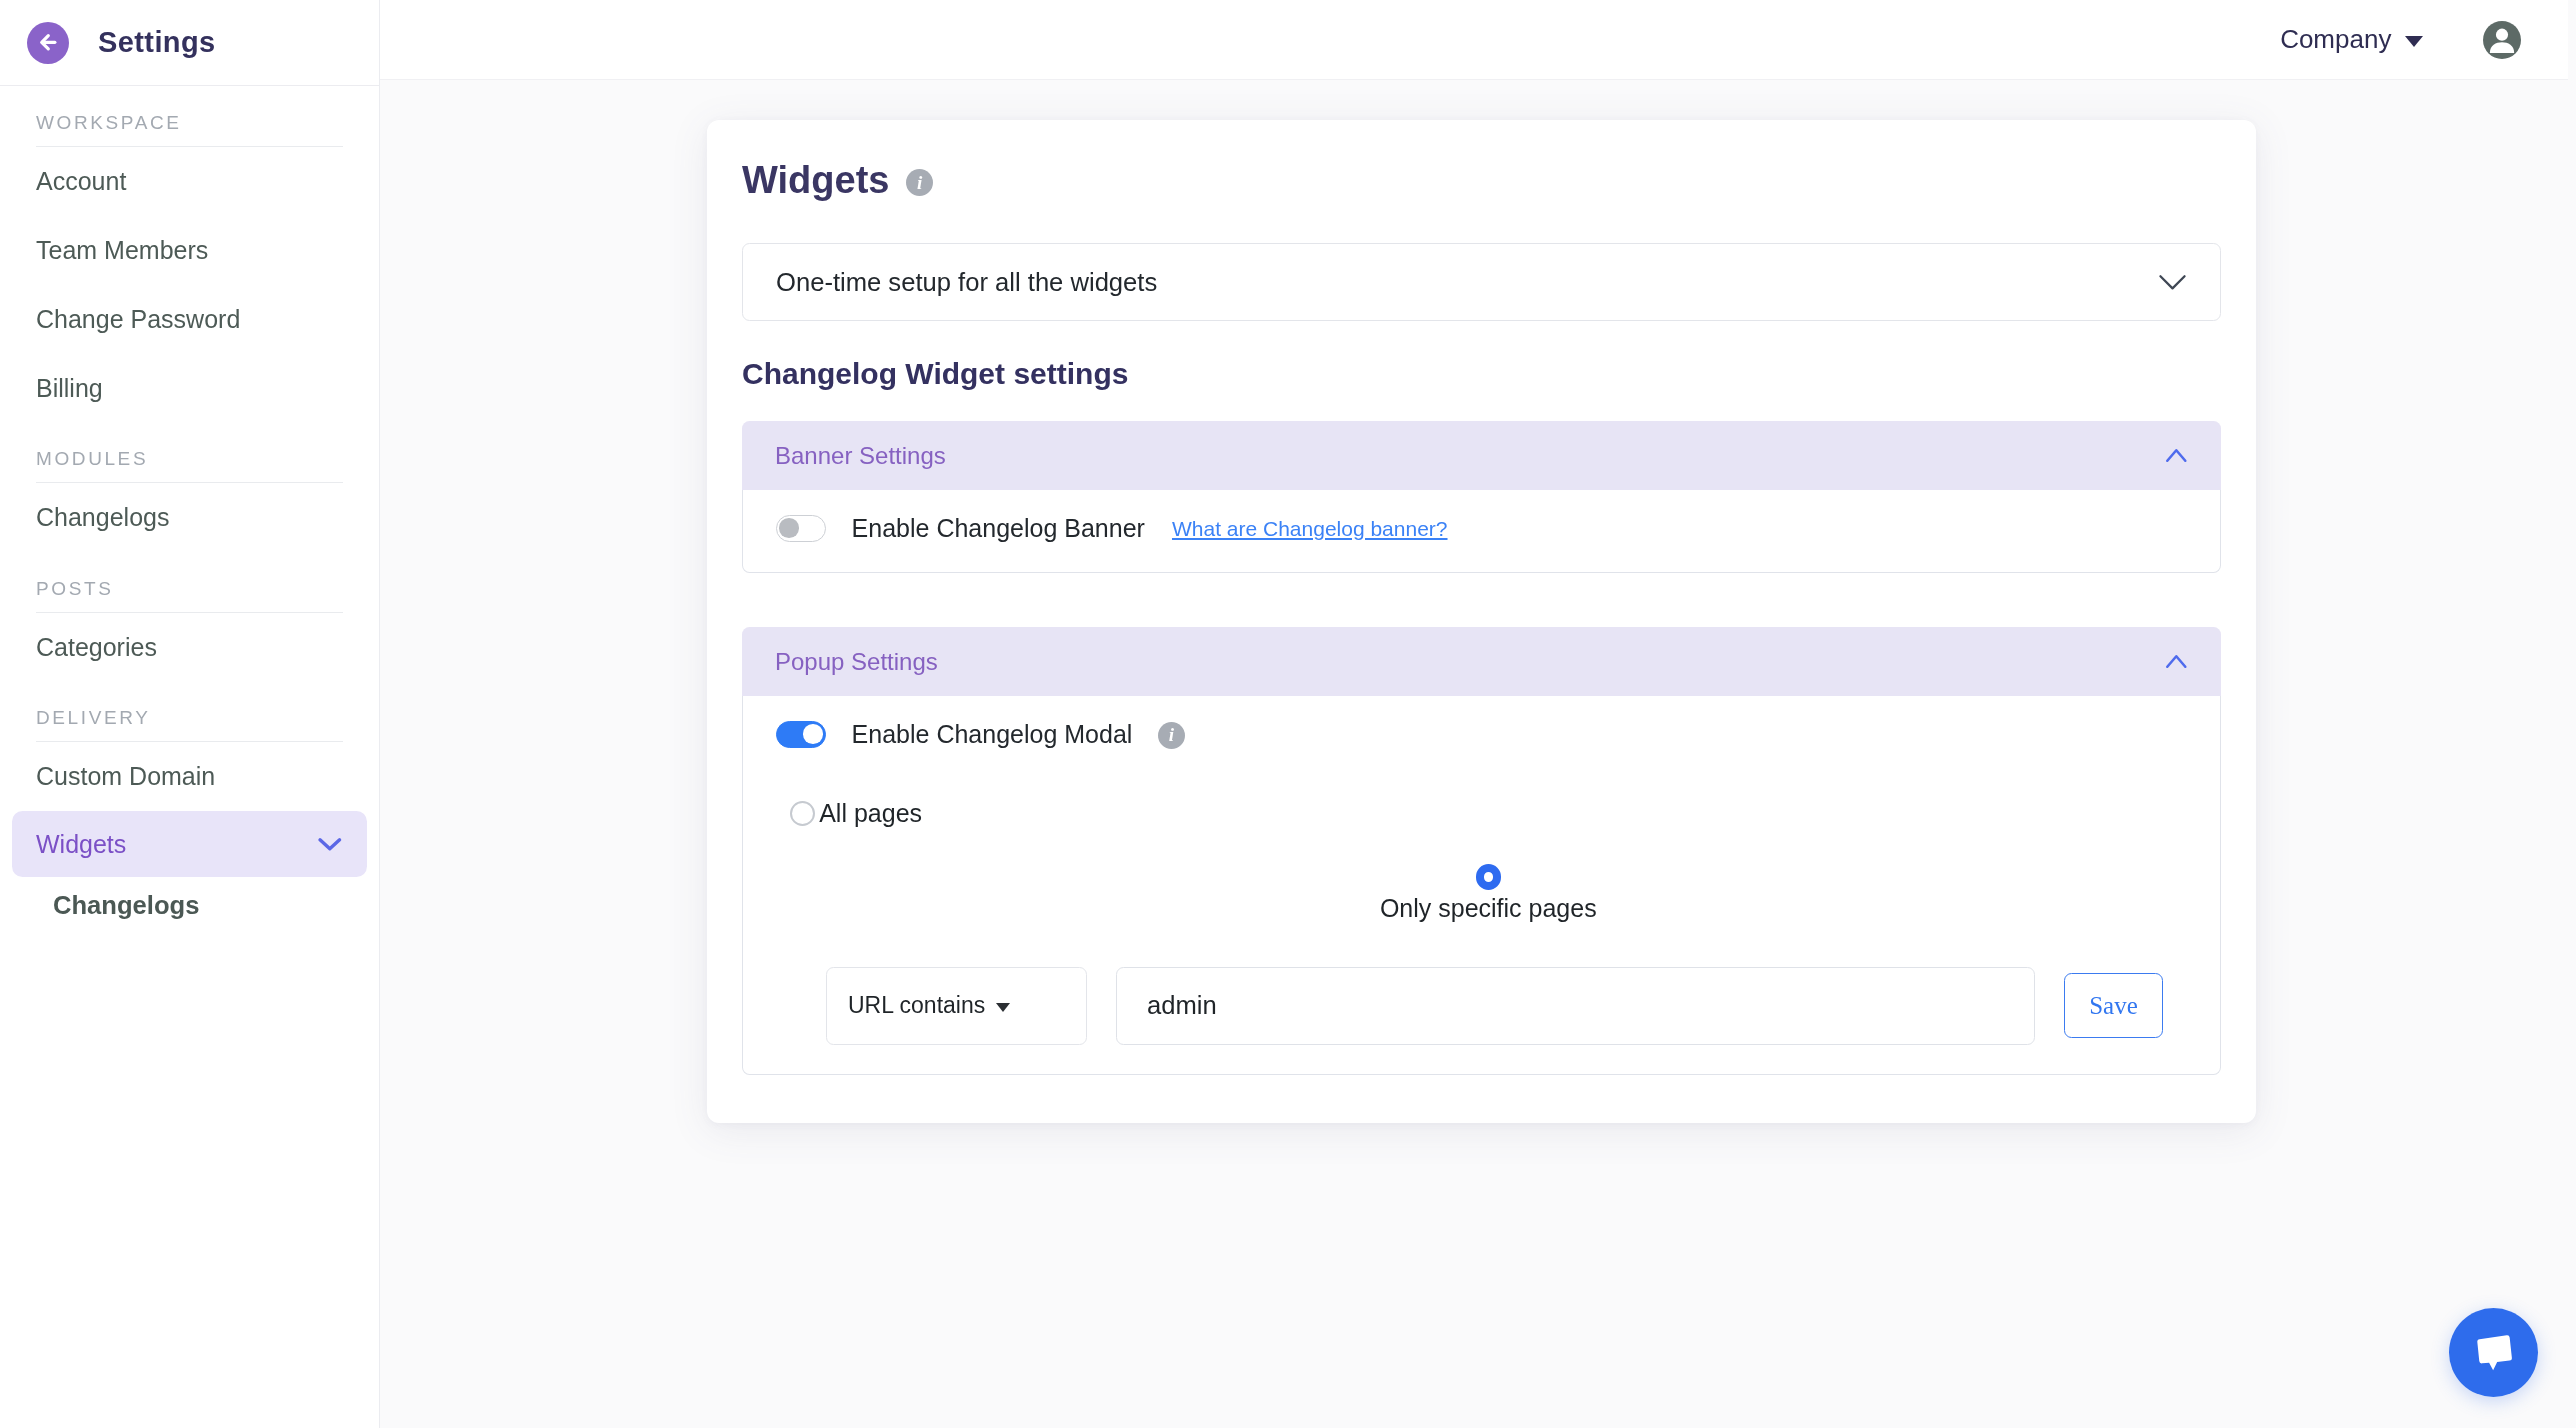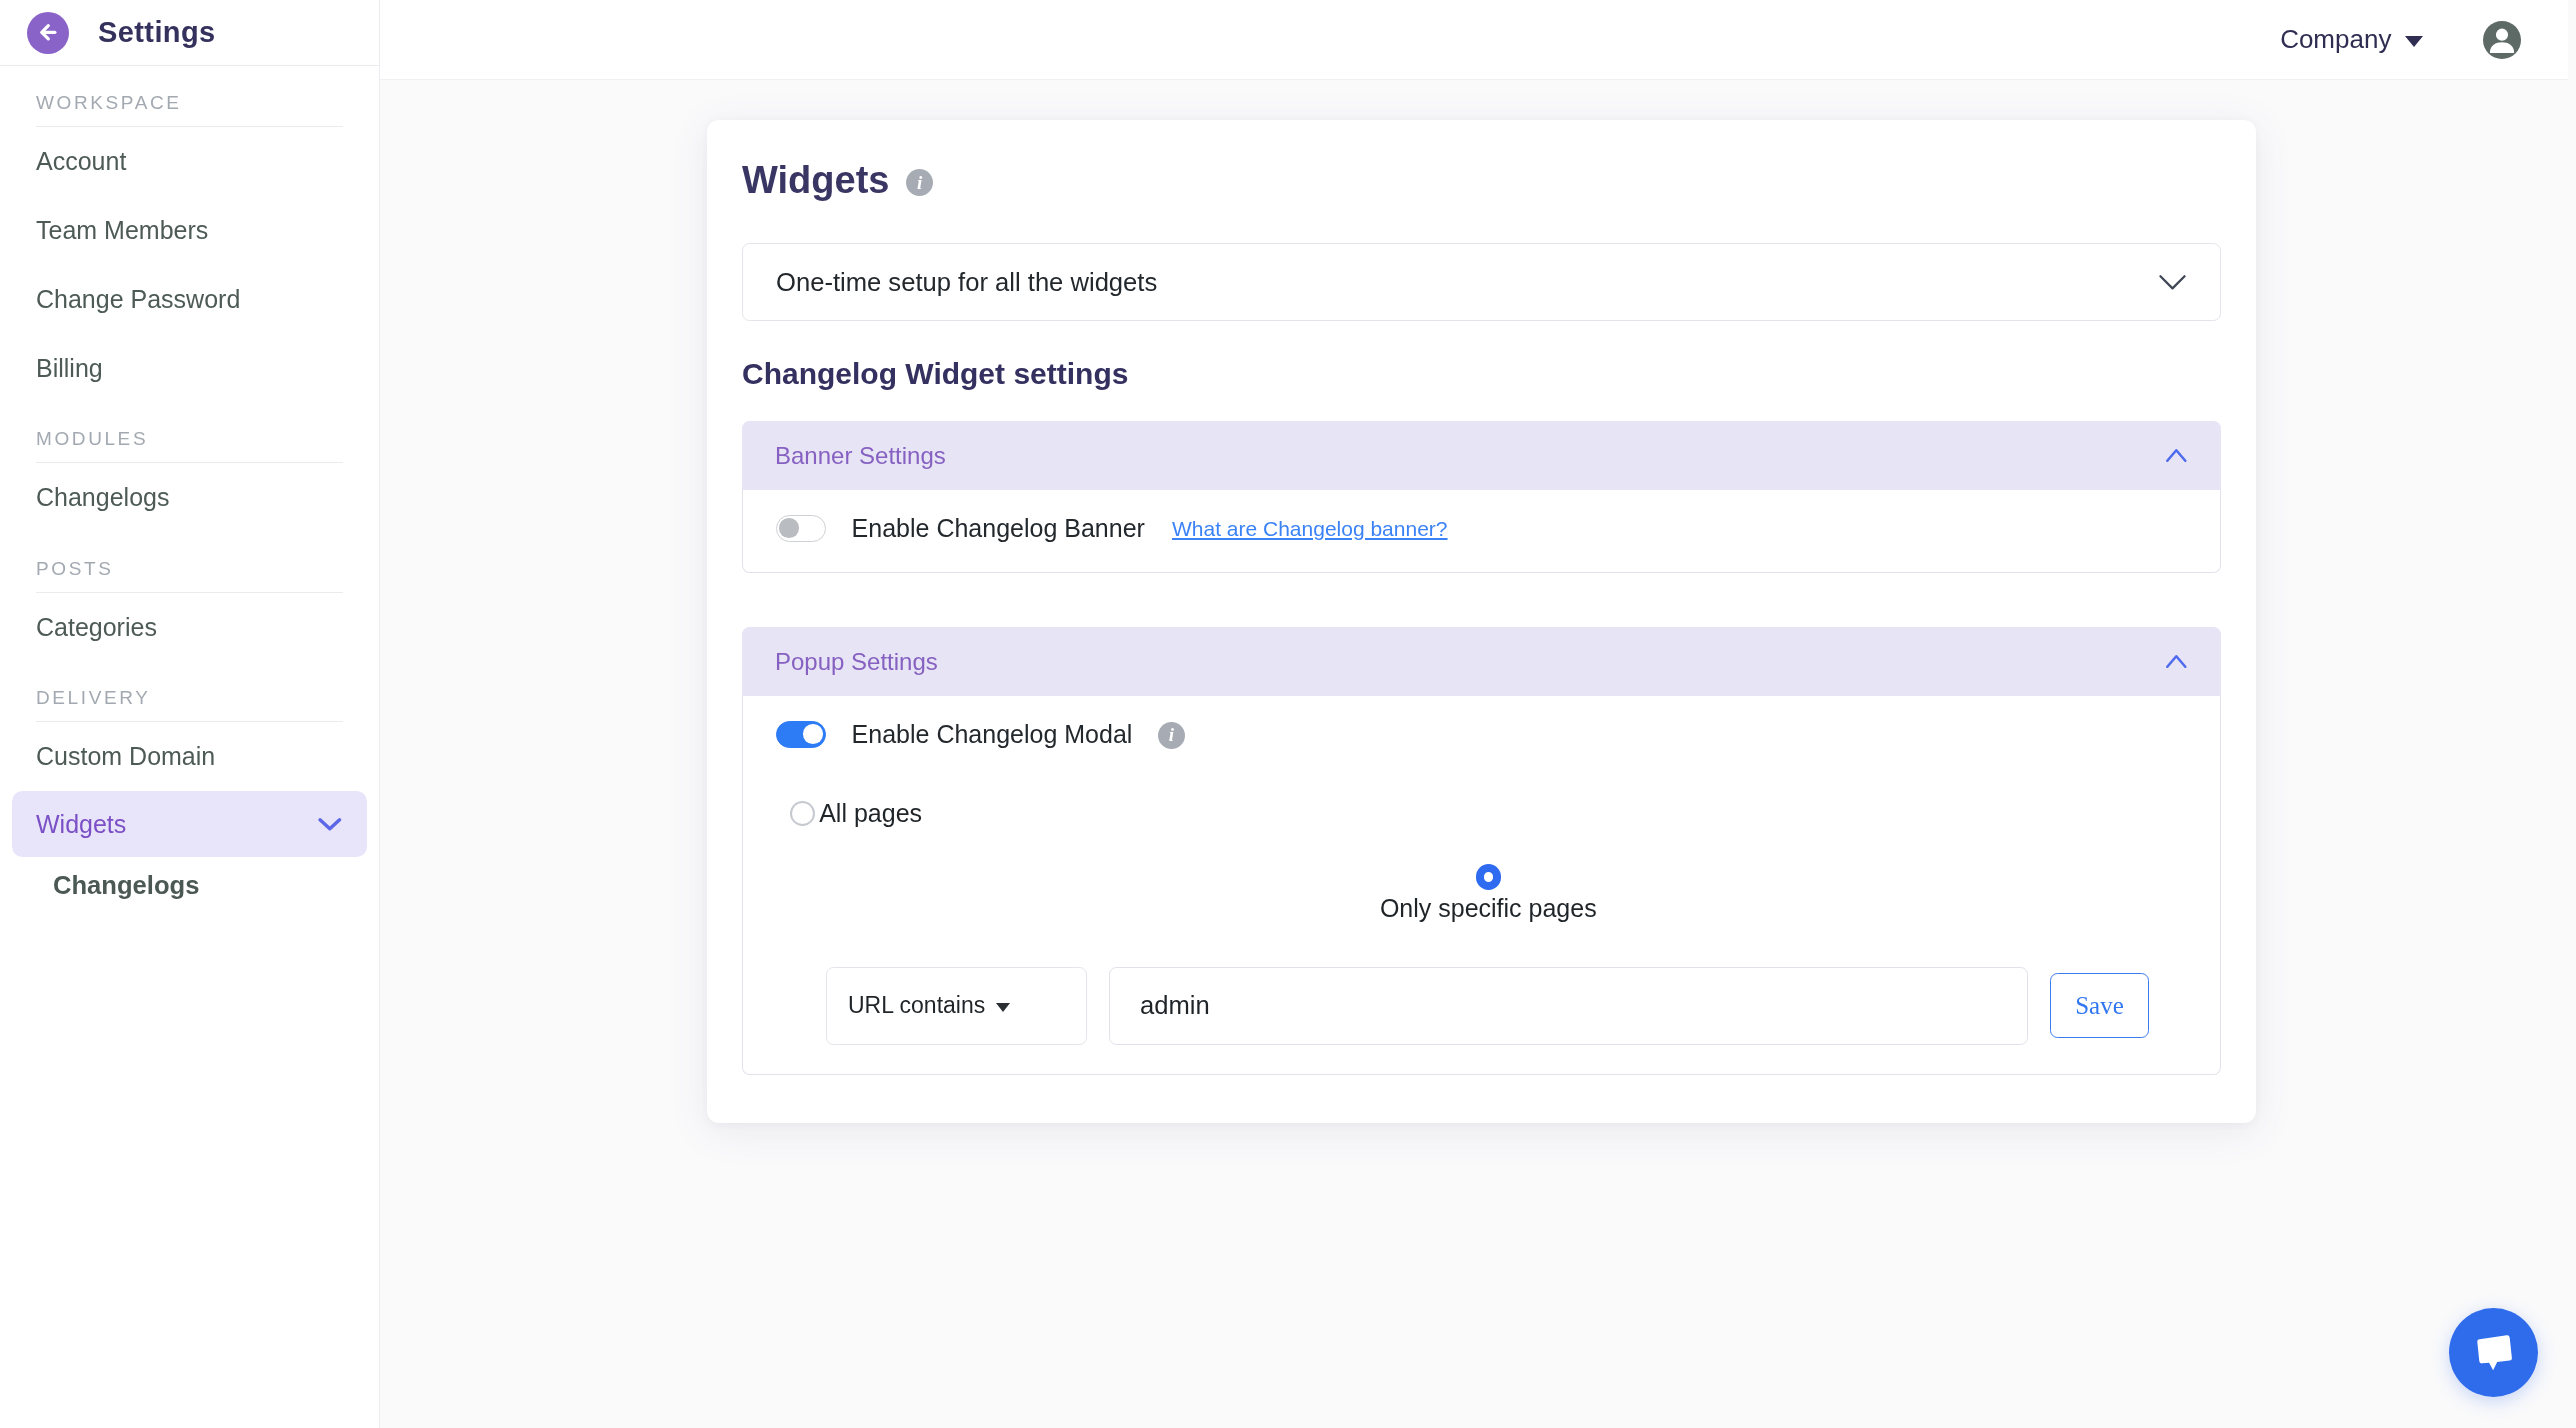--- a/index.html
+++ b/index.html
@@ -11,21 +11,21 @@
     overflow:hidden;
     color:#23282d;
   }
 
   
   .sidebar {
     position:absolute; left:0; top:0; width:380px; height:1428px;
     background:#ffffff; border-right:1.5px solid #ebecf0; z-index:5;
   }
   .sidebar-header {
-    height:66px; border-bottom:1.5px solid #ececf0;
+    height:86px; border-bottom:1.5px solid #ececf0;
     display:flex; align-items:center; gap:29px; padding-left:27px;
   }
   .back-btn {
     width:42px; height:42px; border-radius:50%;
     background:#8a63c9; display:flex; align-items:center; justify-content:center;
     cursor:pointer; flex:0 0 auto;
   }
   .sidebar-title { font-size:29px; font-weight:700; color:#34315d; letter-spacing:0.4px; }
 
   .section-label {
@@ -121,21 +121,21 @@
   .radio-group { margin:50px 0 0 13.6px; }
   .radio-row { display:flex; align-items:center; gap:4px; cursor:pointer; }
   .radio-row + .radio-row { margin-top:36px;flex-direction:column; }
   .radio {
     width:25.6px; height:25.6px; border-radius:50%; background:#fff; flex:0 0 auto;
   }
   .radio.unchecked { border:2.3px solid #c6cad0; }
   .radio.checked { border:8.3px solid #2e6bf0; }
   .radio-label { font-size:25px; color:#1f2428; }
 
-  .url-row { display:flex; align-items:center; gap:22px; margin:44px 0 0 50px; }
+  .url-row { display:flex; align-items:center; gap:29px; margin:44px 0 0 50px; }
   .condition-box {
     width:261px; height:78px; border:1.5px solid #e3e5ea; border-radius:7.5px;
     display:flex; align-items:center; gap:10.5px; padding:0 21px;
     font-size:23px; color:#1f2428; cursor:pointer; background:#fff;
   }
   .condition-caret {
     width:0; height:0; border-left:7.5px solid transparent; border-right:7.5px solid transparent;
     border-top:9.8px solid #2b2f33; margin-top:3px;
   }
   .url-input {

